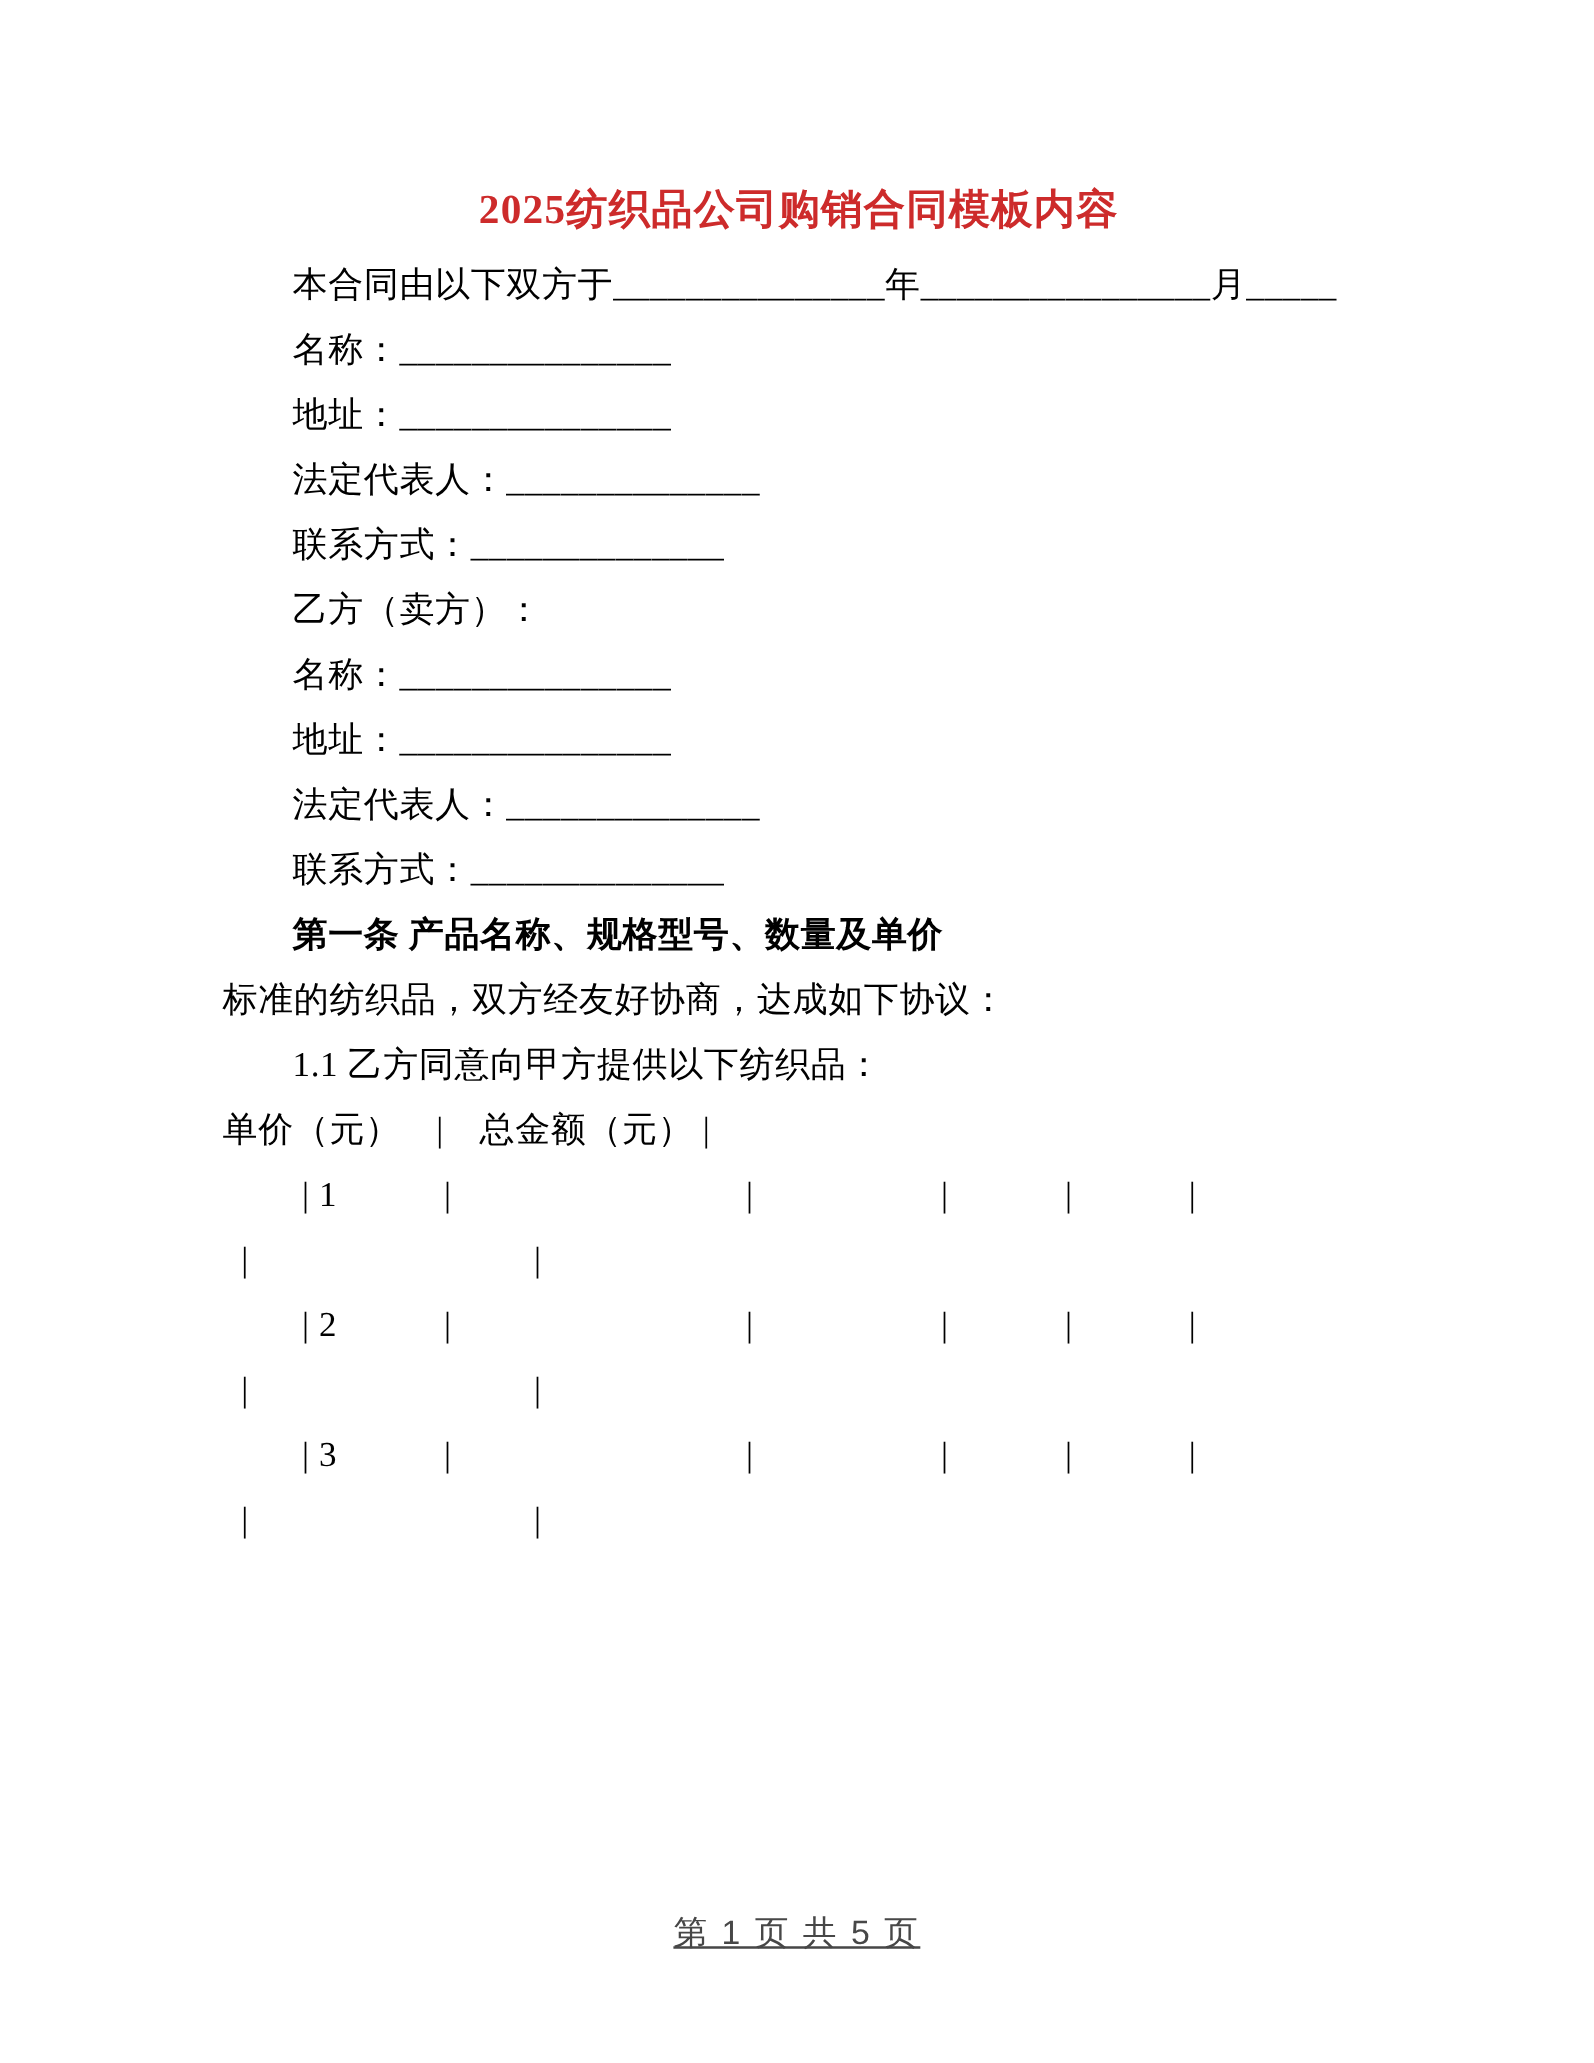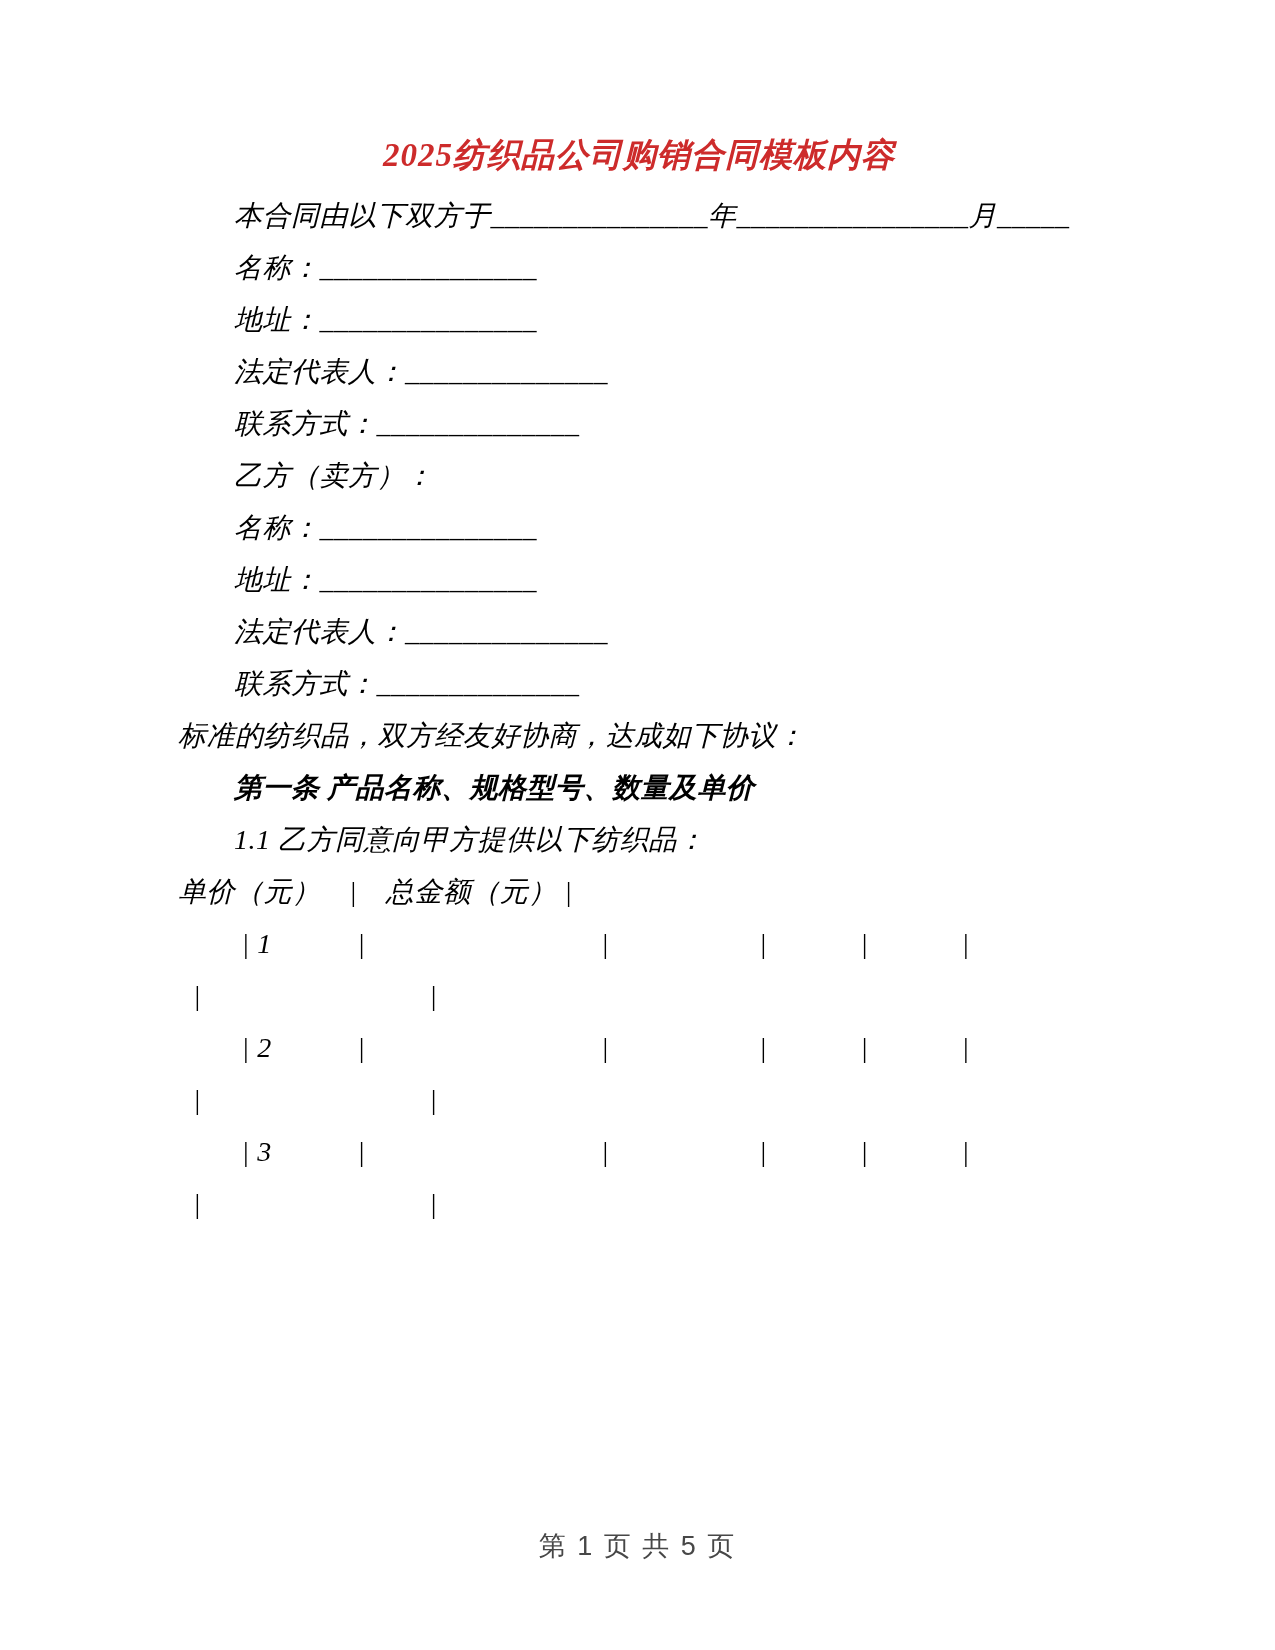--- a/index.html
+++ b/index.html
@@ -7,24 +7,23 @@
     position: relative;
     width: 1275px;
     height: 1650px;
     background: #ffffff;
     overflow: hidden;
     font-family: "Liberation Serif", "DejaVu Serif", serif;
     color: #000000;
   }
   .content {
     position: absolute;
-    top: 134px;
+    top: 147px;
     left: 178px;
     width: 922px;
-    font-style: italic;
   }
   .title {
     margin: 0 0 14px 0;
     font-size: 33px;
     line-height: 42px;
     font-weight: bold;
     text-align: center;
     color: #cd2b2b;
     letter-spacing: 1px;
     white-space: pre;
@@ -43,41 +42,42 @@
     top: 1528px;
     left: 0;
     width: 1275px;
     text-align: center;
     font-family: "Liberation Sans", "DejaVu Sans", sans-serif;
     font-size: 27px;
     font-weight: 300;
     color: #474747;
     letter-spacing: 2px;
     white-space: pre;
+    text-decoration: underline;
   }
 </style>
 </head>
 <body>
 
 <div class="page">
   <div class="content">
     <h1 class="title" style="color: rgb(205, 43, 43);">2025纺织品公司购销合同模板内容</h1>
     <div id="body-lines">
         <div class="line indent">本合同由以下双方于_______________年________________月_____</div>
         <div class="line indent">名称：_______________</div>
         <div class="line indent">地址：_______________</div>
         <div class="line indent">法定代表人：______________</div>
         <div class="line indent">联系方式：______________</div>
         <div class="line indent">乙方（卖方）：</div>
         <div class="line indent">名称：_______________</div>
         <div class="line indent">地址：_______________</div>
         <div class="line indent">法定代表人：______________</div>
         <div class="line indent">联系方式：______________</div>
+        <div class="line indent bold">第一条 产品名称、规格型号、数量及单价</div>
         <div class="line">标准的纺织品，双方经友好协商，达成如下协议：</div>
-        <div class="line indent bold">第一条 产品名称、规格型号、数量及单价</div>
         <div class="line indent">1.1 乙方同意向甲方提供以下纺织品：</div>
         <div class="line">单价（元）　|　总金额（元） |</div>
         <div class="line indent"> | 1　　　|　　　　　　　　 |　　　　　 |　　　 |　　　 |</div>
         <div class="line">  |　　　　　　　　|</div>
         <div class="line indent"> | 2　　　|　　　　　　　　 |　　　　　 |　　　 |　　　 |</div>
         <div class="line">  |　　　　　　　　|</div>
         <div class="line indent"> | 3　　　|　　　　　　　　 |　　　　　 |　　　 |　　　 |</div>
         <div class="line">  |　　　　　　　　|</div>
       </div>
   </div>

